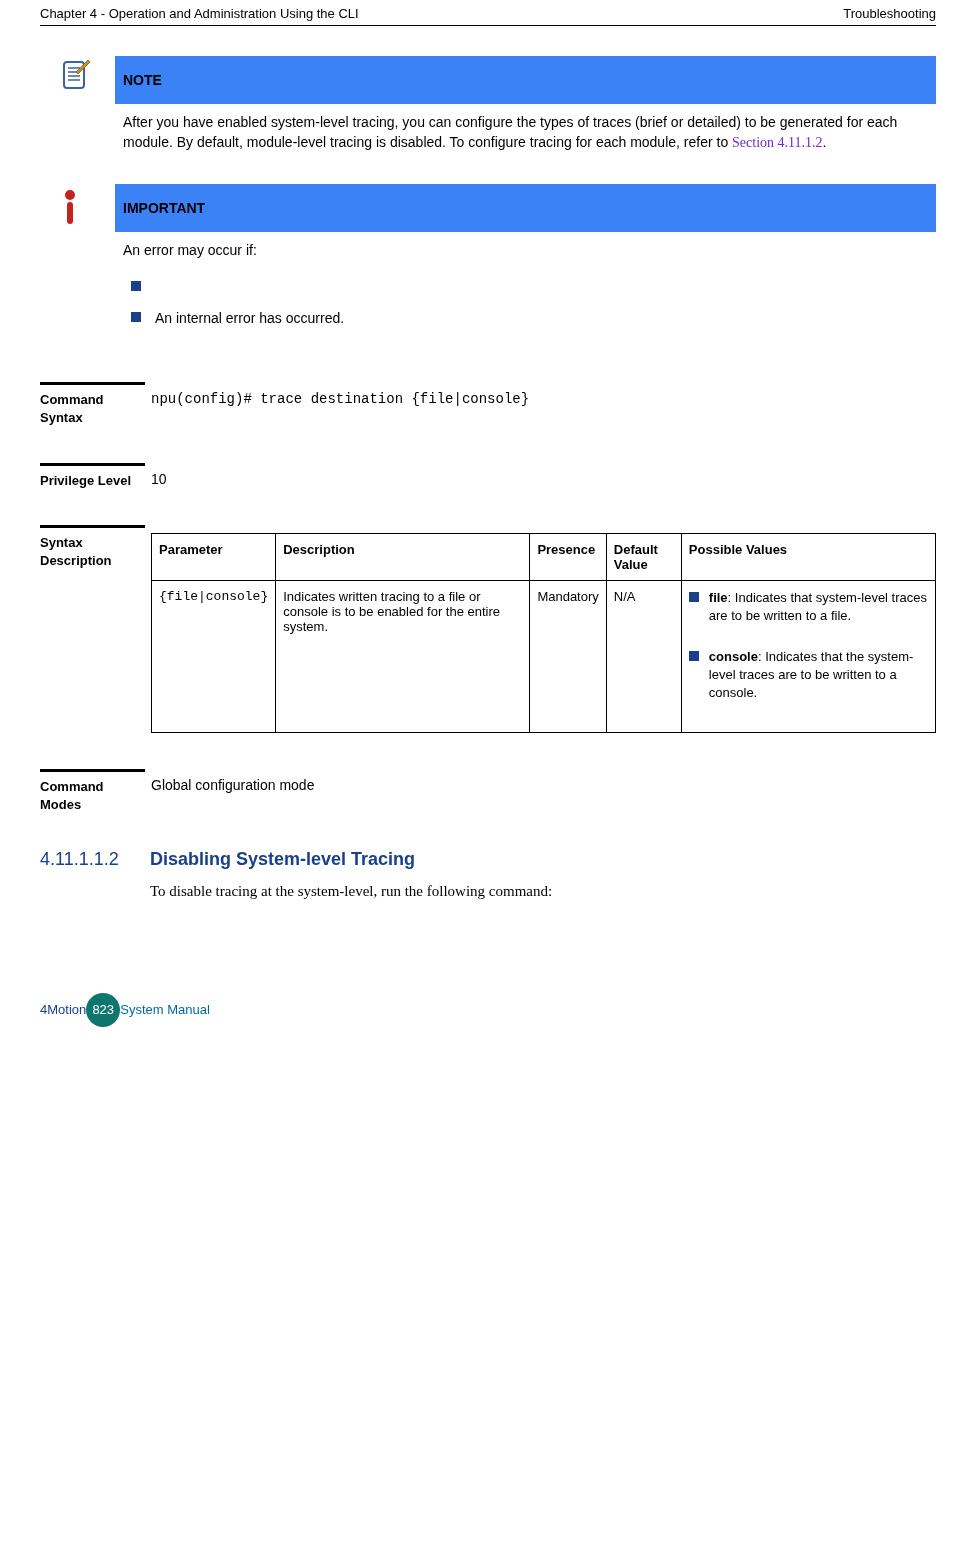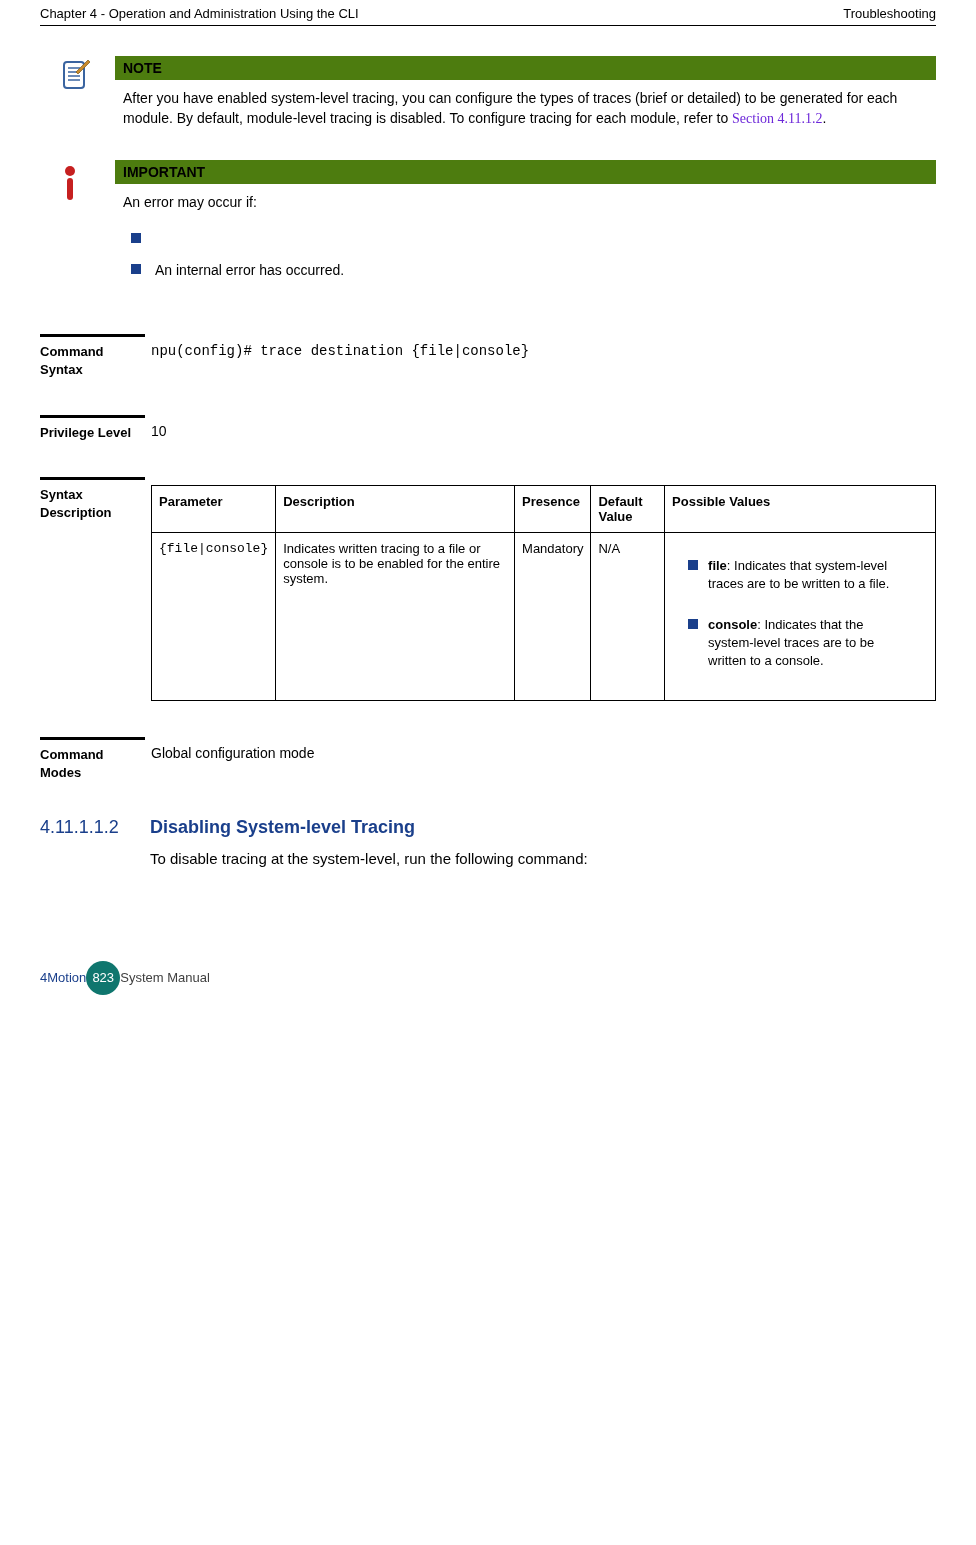--- a/index.html
+++ b/index.html
@@ -33,23 +33,23 @@
   }
   .note-icon, .important-icon {
     width: 55px;
     flex: 0 0 55px;
     padding-top: 4px;
   }
   .note-body, .important-body {
     flex: 1;
   }
   .note-title-bar, .important-title-bar {
-    background: #4d7c0f;
+    background: #3b82f6;
     font-weight: bold;
-    padding: 4px 8px;
+    padding: 16px 8px;
     font-size: 14px;
   }
   .note-text, .important-text {
     padding: 8px 8px 0 8px;
     line-height: 1.45;
   }
   .section-link {
     color: #6d28d9;
     font-family: Georgia, 'Times New Roman', serif;
   }
@@ -110,21 +110,21 @@
     font-size: 13px;
     text-align: left;
     vertical-align: top;
   }
   table.syntax-table th {
     font-weight: bold;
   }
   .pv-list {
     list-style: none;
     padding: 0;
-    margin: 16px;
+    margin: 0;
   }
   .pv-list li {
     display: flex;
     margin-bottom: 22px;
   }
   .pv-list .sq-bullet {
     margin-right: 10px;
   }
   .pv-body {
     flex: 1;
@@ -142,37 +142,37 @@
     width: 110px;
     flex: 0 0 110px;
   }
   .subsection-title {
     color: #1a3f8b;
     font-weight: bold;
     font-size: 18px;
   }
   .subsection-body {
     padding-left: 110px;
-    font-family: Liberation Sans, sans-serif;
+    font-family: Liberation Serif, serif;
     font-size: 15px;
     margin-top: 10px;
     line-height: 1.5;
   }
   .footer {
     display: flex;
     align-items: center;
     margin-top: 70px;
     padding: 0 40px;
   }
   .footer .left {
     color: #1a3f8b;
     font-size: 13px;
   }
   .footer .right {
-    color: #404040;
+    color: #0369a1;
     font-size: 13px;
   }
   .page-badge {
     background: #0f766e;
     color: #fff;
     border-radius: 50%;
     width: 34px;
     height: 34px;
     display: flex;
     align-items: center;

